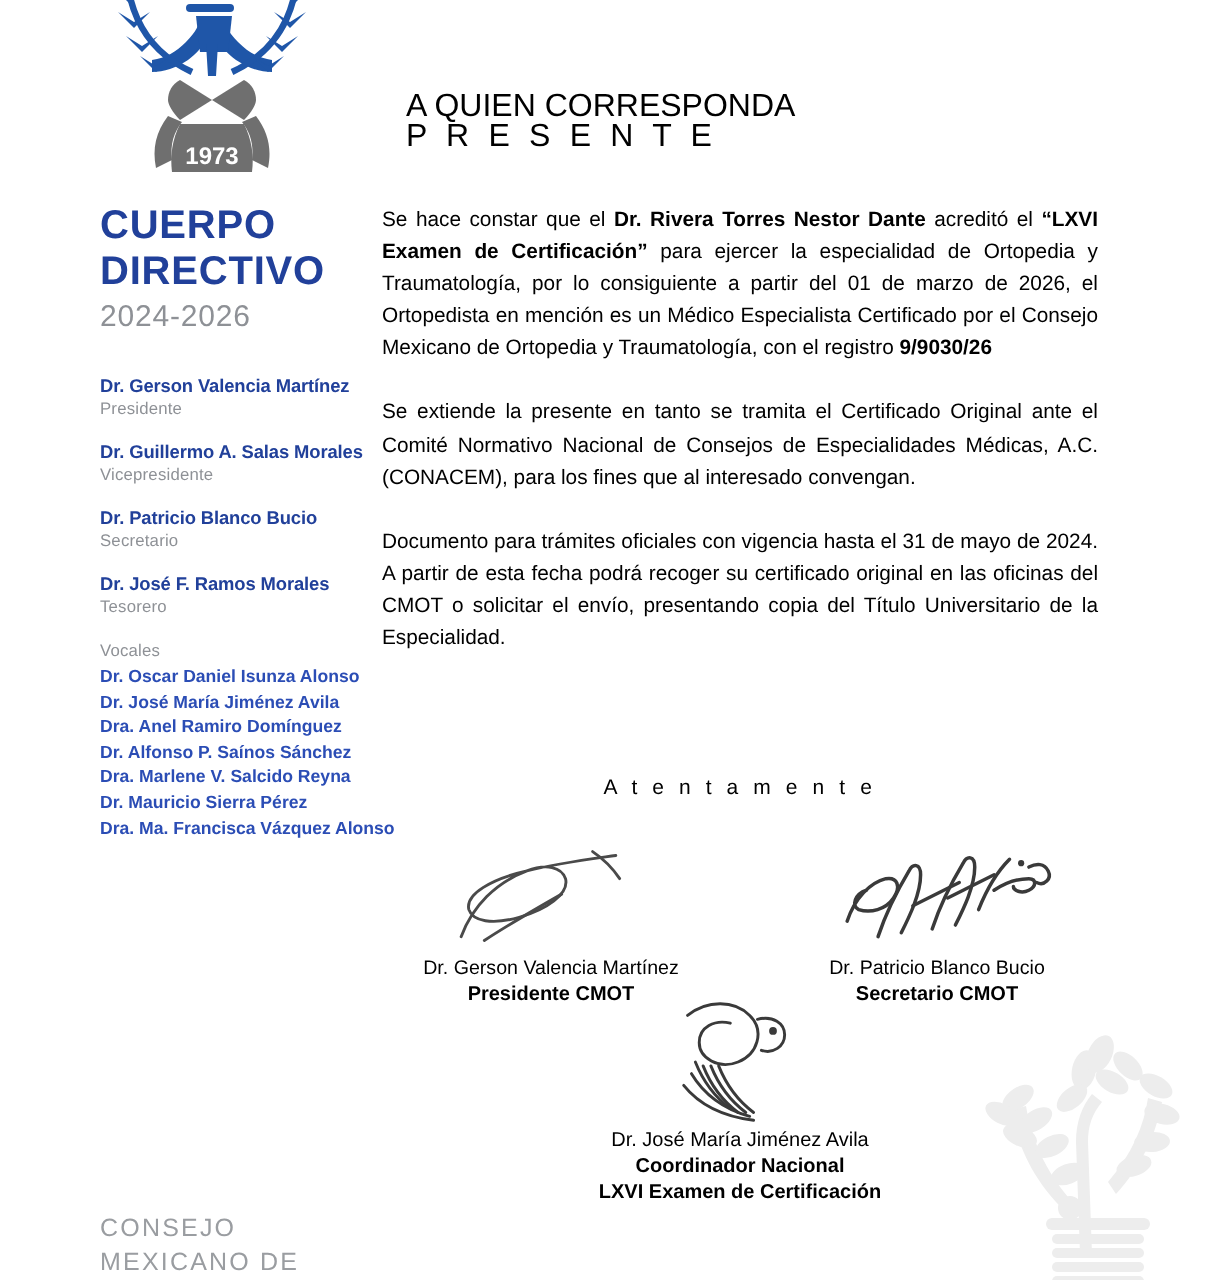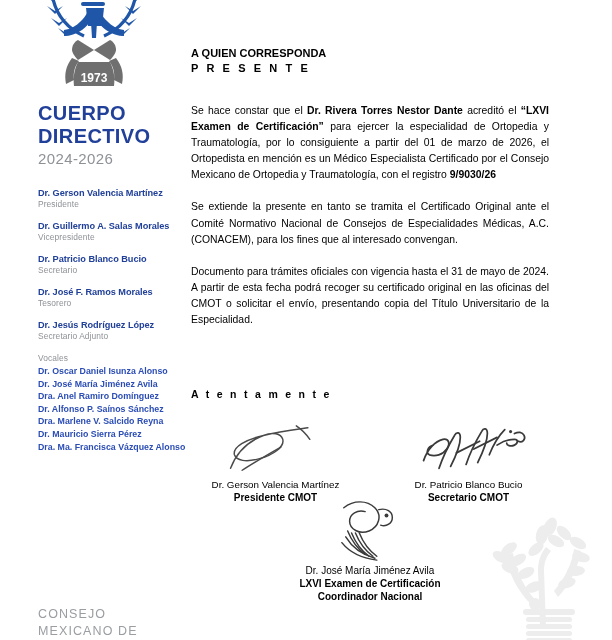--- a/index.html
+++ b/index.html
@@ -42,21 +42,21 @@
     top: 0px;
     font-size: 8px;
     color: #e9e9e9;
     letter-spacing: 0.5px;
     white-space: nowrap;
   }
 
   
   .sidebar {
     position: absolute;
-    left: 0;
+    left: 12px;
     top: 0;
     width: 186px;
     height: 640px;
     padding-left: 24px;
   }
 
   .logo-wrap {
     position: absolute;
     left: 18px;
     top: -34px;
@@ -139,24 +139,24 @@
   .main {
     position: absolute;
     left: 191px;
     top: 0;
     width: 380px;
     height: 640px;
   }
 
   .addressee {
     position: absolute;
-    left: 0;
+    left: 12px;
     top: 46px;
-    font-size: 11px;
-    font-weight: bold;
+    font-size: 16px;
+    font-weight: normal;
     line-height: 15px;
   }
   .addressee .l2 { letter-spacing: 2.6px; }
 
   .paragraphs {
     position: absolute;
     left: 0;
     top: 103px;
     width: 358px;
   }
@@ -167,23 +167,23 @@
     margin: 0 0 16px 0;
     color: #000;
   }
   .para b { font-weight: bold; }
 
   .atentamente {
     position: absolute;
     left: 0;
     top: 388px;
     width: 358px;
-    text-align: left;
+    text-align: center;
     font-size: 10.5px;
-    font-weight: bold;
+    font-weight: normal;
     letter-spacing: 2.3px;
   }
 
   
   .sig-row {
     position: absolute;
     left: -3px;
     top: 420px;
     width: 368px;
     display: flex;
@@ -339,24 +339,20 @@
           <div class="officer-name">Dr. Guillermo A. Salas Morales</div>
           <div class="officer-role">Vicepresidente</div>
         </div>
         <div class="officer">
           <div class="officer-name">Dr. Patricio Blanco Bucio</div>
           <div class="officer-role">Secretario</div>
         </div>
         <div class="officer">
           <div class="officer-name">Dr. José F. Ramos Morales</div>
           <div class="officer-role">Tesorero</div>
-        </div>
-        <div class="officer">
-          <div class="officer-name">Dr. Jesús Rodríguez López</div>
-          <div class="officer-role">Secretario Adjunto</div>
         </div>
       </div>
 
       <div class="vocales-block">
         <div class="vocales-label">Vocales</div>
         <div class="vocal-name">Dr. Oscar Daniel Isunza Alonso</div>
         <div class="vocal-name">Dr. José María Jiménez Avila</div>
         <div class="vocal-name">Dra. Anel Ramiro Domínguez</div>
         <div class="vocal-name">Dr. Alfonso P. Saínos Sánchez</div>
         <div class="vocal-name">Dra. Marlene V. Salcido Reyna</div>
@@ -432,18 +428,18 @@
             <path d="M56 36 C60 46 66 54 74 60"></path>
             <path d="M60 36 C64 46 70 54 78 60"></path>
             <path d="M64 36 C68 46 74 54 82 60"></path>
             <path d="M50 40 C56 50 66 58 80 62"></path>
             <path d="M46 46 C54 56 66 62 82 64"></path>
           </g>
           <circle cx="92" cy="18" r="2" fill="#3a3a3a"></circle>
         </svg>
       </div>
       <div class="sig-name">Dr. José María Jiménez Avila</div>
+      <div class="sig-title">Coordinador Nacional</div>
       <div class="sig-title">LXVI Examen de Certificación</div>
-      <div class="sig-title">Coordinador Nacional</div>
     </div>
 
   </main>
 </div>
 
 </body></html>

